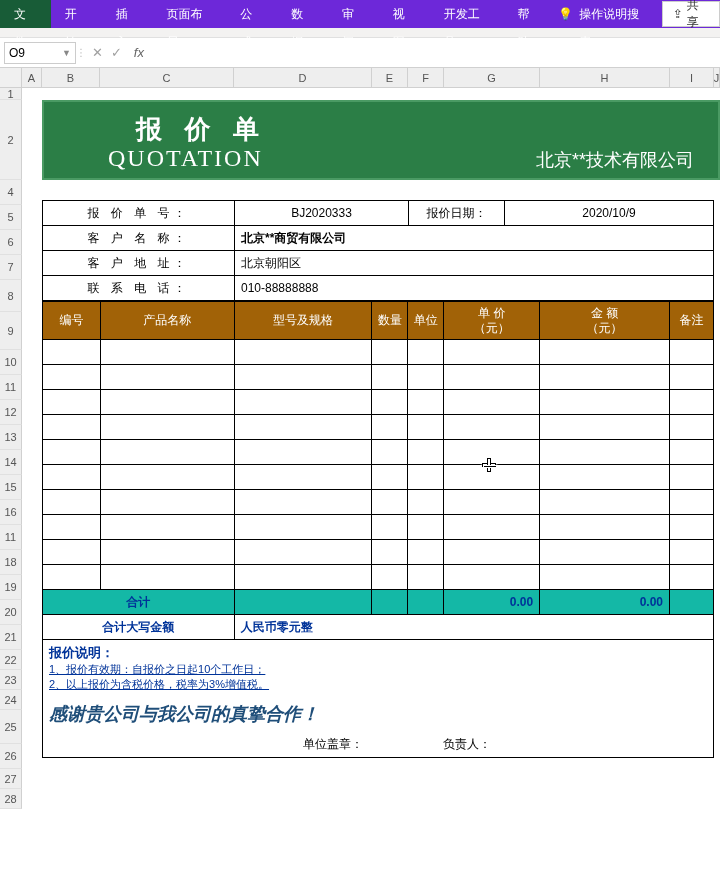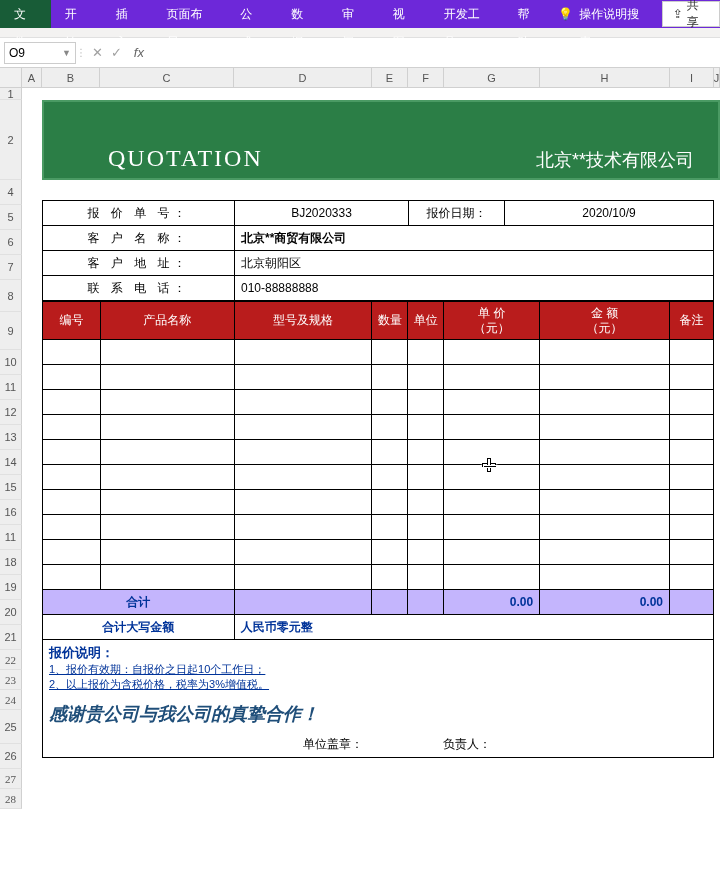--- a/index.html
+++ b/index.html
@@ -24,21 +24,21 @@
   .fx-label { font-style: italic; color: #666; font-size: 12px; margin-left: 4px;}
   .formula-input { flex: 1; height: 22px; border: none; }
 
   
   .grid-wrap { display: flex; }
   .row-headers { width: 22px; background: #f0f0f0; }
   .corner { height: 20px; background: #f0f0f0; border-right: 1px solid #d0d0d0; border-bottom: 1px solid #d0d0d0; }
   .rowh { height: 25px; border-right: 1px solid #d0d0d0; border-bottom: 1px solid #e0e0e0; display:flex; align-items:center; justify-content:center; font-size:11px; color:#555; background:#eee; }
   .rowh.tall { height: 80px; }
   .rowh.med { height: 38px; }
-  .rowh.small { height: 20px; font-family: Liberation Serif, serif; }
+  .rowh.small { height: 20px; }
 
   .sheet { flex: 1; position: relative; }
   .col-headers { display: flex; height: 20px; background: #eee; border-bottom: 1px solid #d0d0d0; }
   .colh { border-right: 1px solid #d0d0d0; display:flex; align-items:center; justify-content:center; font-size:11px; color:#555; }
 
   
   .cA { width: 20px; }
   .cB { width: 58px; }
   .cC { width: 134px; }
   .cD { width: 138px; }
@@ -61,23 +61,23 @@
   table.info { width: 672px; border-collapse: collapse; }
   table.info td { border: 1px solid #000; height: 25px; padding: 0 6px; font-size: 12px; }
   table.info td.label { text-align: center; letter-spacing: 4px; }
   table.info td.center { text-align: center; }
   .bold { font-weight: bold; }
 
   .thanks-line { height: 32px; padding: 8px 2px 0 2px; font-size: 12px; border-left:1px solid transparent; width:672px;}
 
   
   table.items { width: 672px; border-collapse: collapse; }
-  table.items th { background: #b91c1c; color: #fff; font-size: 12px; border: 1px solid #000; height: 38px; font-weight: normal; }
+  table.items th { background: #a16207; color: #fff; font-size: 12px; border: 1px solid #000; height: 38px; font-weight: normal; }
   table.items td { border: 1px solid #000; height: 25px; font-size: 12px; text-align: center; }
-  table.items .sum-row td { background: #c4b5fd; color: #003399; font-weight: bold; height: 25px; }
+  table.items .sum-row td { background: #14b8a6; color: #003399; font-weight: bold; height: 25px; }
   table.items .caps-row td { color: #003399; font-weight: bold; height: 25px; text-align:left; padding-left:6px;}
   table.items .caps-row td.center { text-align:center; padding-left:0;}
 
   .notes { width: 672px; border-left:1px solid #000; border-right:1px solid #000; padding: 4px 6px; font-size: 12px; }
   .notes .head { color: #003399; font-weight: bold; font-size: 13px; }
   .notes .line { color: #003399; font-size: 11px; text-decoration: underline; }
 
   .thanks-big { width:672px; border-left:1px solid #000; border-right:1px solid #000; padding: 6px 6px; color: #1f4e79; font-size: 18px; font-weight: bold; font-style: italic; font-family: KaiTi, serif; }
 
   .sign-row { width:672px; border-left:1px solid #000; border-right:1px solid #000; border-bottom:1px solid #000; height:26px; display:flex; align-items:center; font-size:12px; }
@@ -178,20 +178,21 @@
       <div class="colh cH">H</div>
       <div class="colh cI">I</div>
       <div class="colh cJ">J</div>
     </div>
 
     <div style="height:12px"></div>
 
     <div class="content">
 
       <div class="banner">
+        <div class="title-cn">报 价 单</div>
         <div class="title-en">QUOTATION</div>
         <div class="company">北京**技术有限公司</div>
       </div>
 
       <div style="height:20px"></div>
 
       <table class="info">
         <tbody>
             <tr>
           <td class="label" style="width:192px">报 价 单 号：</td>

